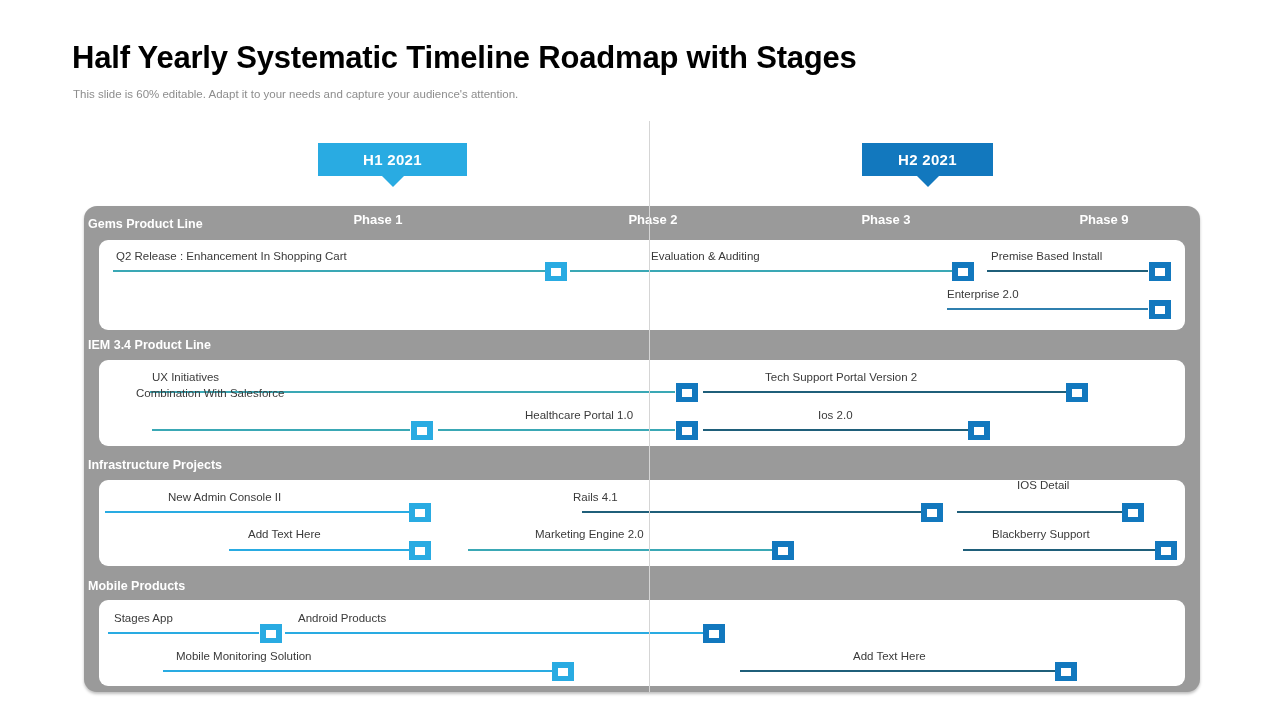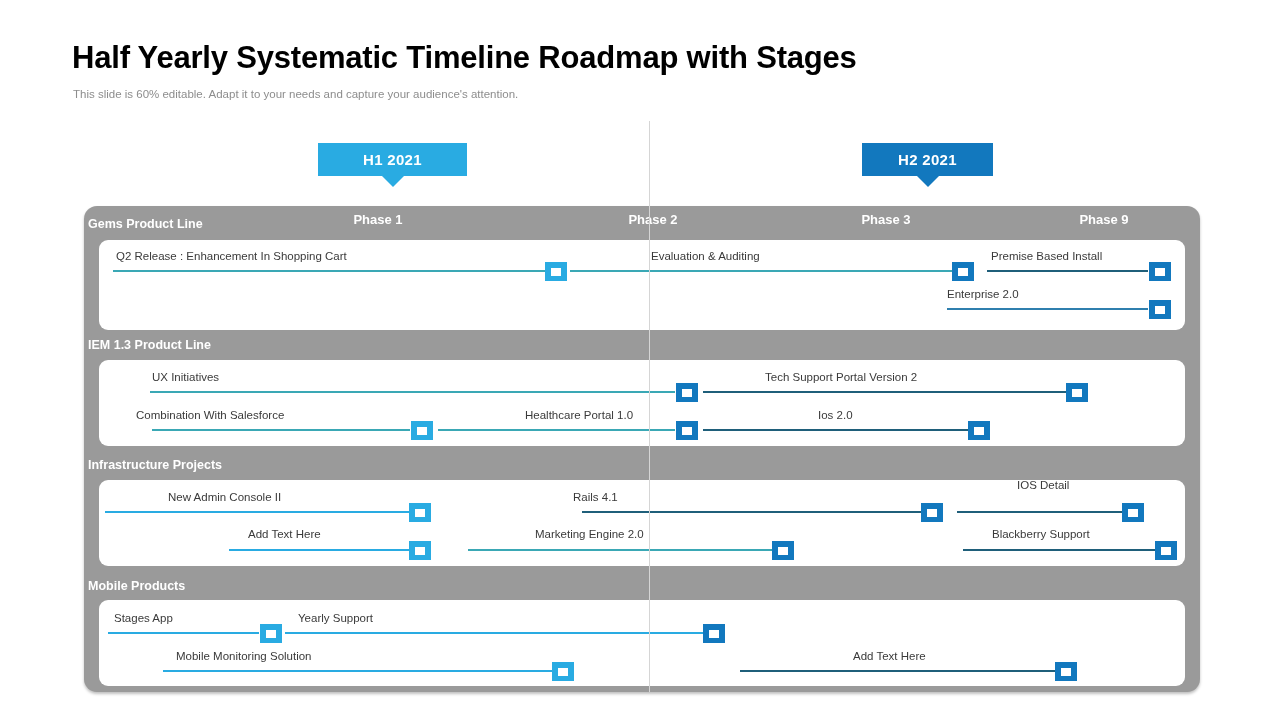--- a/index.html
+++ b/index.html
@@ -97,21 +97,21 @@
 
 <div id="roadmap-panel"></div>
 <div id="center-divider"></div>
 
 <div class="phase-label" style="left:378px">Phase 1</div>
 <div class="phase-label" style="left:653px">Phase 2</div>
 <div class="phase-label" style="left:886px">Phase 3</div>
 <div class="phase-label" style="left:1104px">Phase 9</div>
 
 <div class="group-label" style="top:217px">Gems Product Line</div>
-<div class="group-label" style="top:338px">IEM 1.3 Product Line</div>
+<div class="group-label" style="top:338px">IEM 3.4 Product Line</div>
 <div class="group-label" style="top:458px">Infrastructure Projects</div>
 <div class="group-label" style="top:579px">Mobile Products</div>
 
 <div class="row-card" style="top:240px;height:90px"></div>
 <div class="row-card" style="top:360px;height:86px"></div>
 <div class="row-card" style="top:480px;height:86px"></div>
 <div class="row-card" style="top:600px;height:86px"></div>
 
 <div class="bar teal" style="left:113px;top:270px;width:441px"></div>
 <div class="marker light" style="left:545px;top:262px">
@@ -146,21 +146,21 @@
 <div class="bar dark" style="left:703px;top:391px;width:364px"></div>
 <div class="marker dark" style="left:1066px;top:383px">
     <span class="inner"></span>
   </div>
 <div class="bar-label" style="left:765px;top:371px">Tech Support Portal Version 2</div>
 
 <div class="bar teal" style="left:152px;top:429px;width:258px"></div>
 <div class="marker light" style="left:411px;top:421px">
     <span class="inner"></span>
   </div>
-<div class="bar-label" style="left:136px;top:409px">Combination With Salesforce</div>
+<div class="bar-label" style="left:136px;top:387px">Combination With Salesforce</div>
 
 <div class="bar teal" style="left:438px;top:429px;width:237px"></div>
 <div class="marker dark" style="left:676px;top:421px">
     <span class="inner"></span>
   </div>
 <div class="bar-label" style="left:525px;top:409px">Healthcare Portal 1.0</div>
 
 <div class="bar dark" style="left:703px;top:429px;width:266px"></div>
 <div class="marker dark" style="left:968px;top:421px">
     <span class="inner"></span>
@@ -206,21 +206,21 @@
 <div class="bar light" style="left:108px;top:632px;width:151px"></div>
 <div class="marker light" style="left:260px;top:624px">
     <span class="inner"></span>
   </div>
 <div class="bar-label" style="left:114px;top:612px">Stages App</div>
 
 <div class="bar light" style="left:285px;top:632px;width:418px"></div>
 <div class="marker dark" style="left:703px;top:624px">
     <span class="inner"></span>
   </div>
-<div class="bar-label" style="left:298px;top:612px">Yearly Support</div>
+<div class="bar-label" style="left:298px;top:612px">Android Products</div>
 
 <div class="bar light" style="left:163px;top:670px;width:389px"></div>
 <div class="marker light" style="left:552px;top:662px">
     <span class="inner"></span>
   </div>
 <div class="bar-label" style="left:176px;top:650px">Mobile Monitoring Solution</div>
 
 <div class="bar dark" style="left:740px;top:670px;width:316px"></div>
 <div class="marker dark" style="left:1055px;top:662px">
     <span class="inner"></span>

